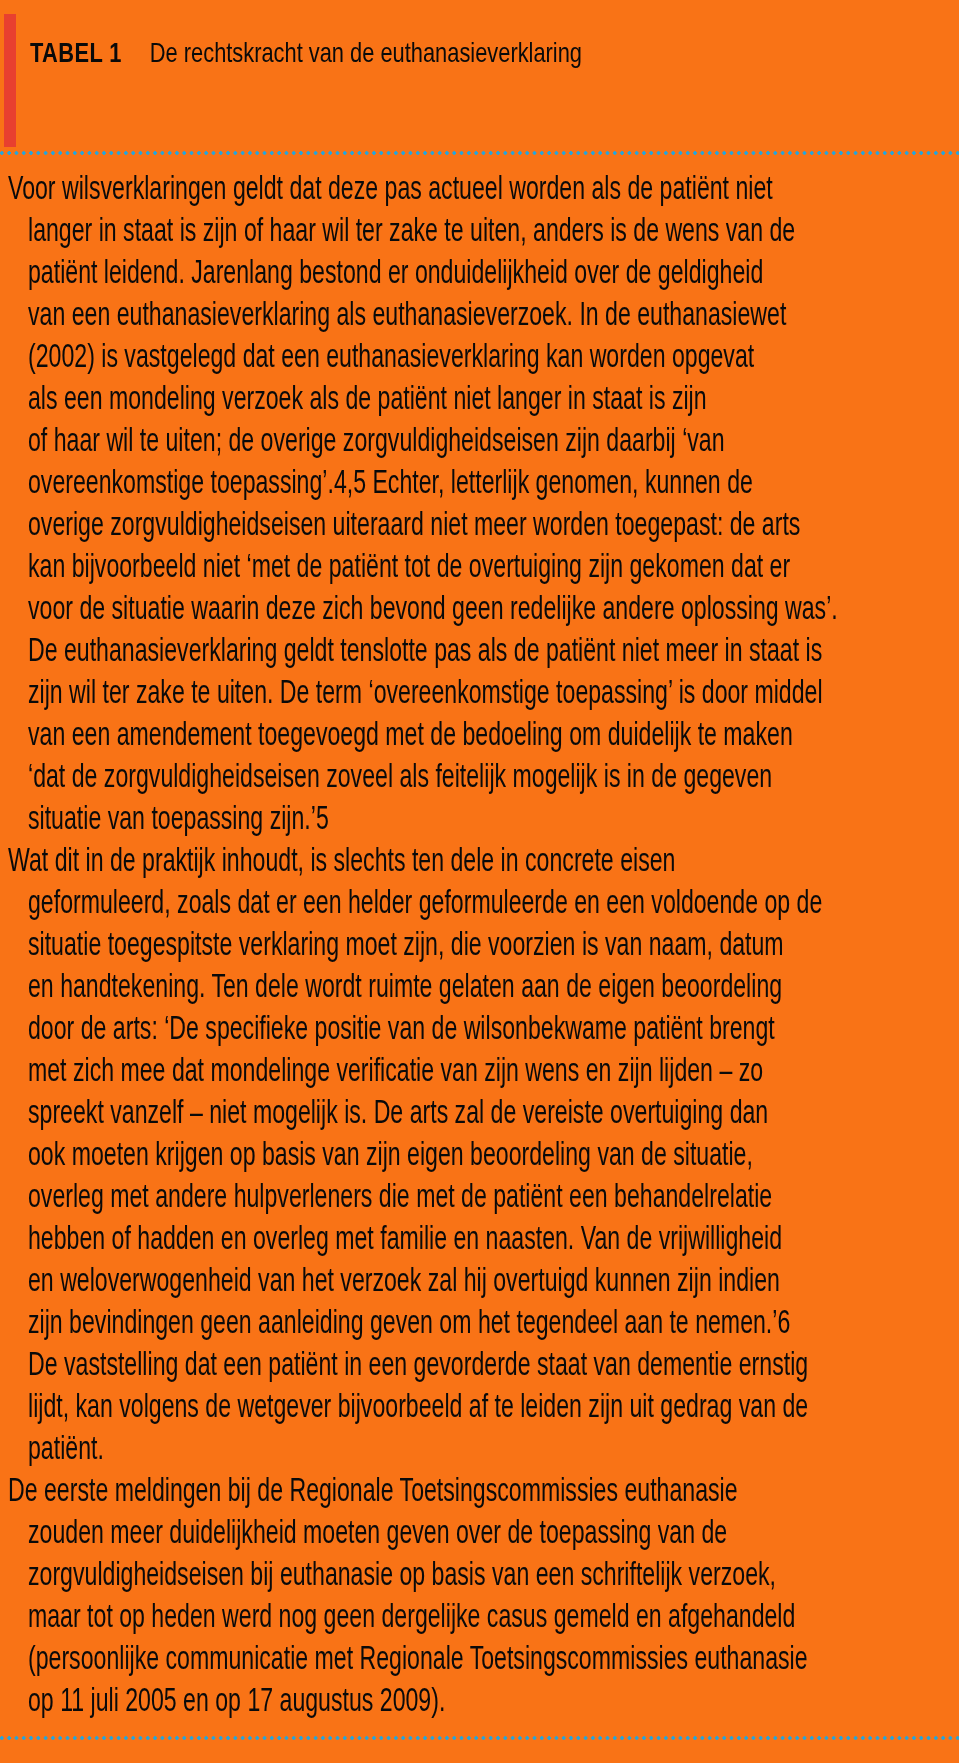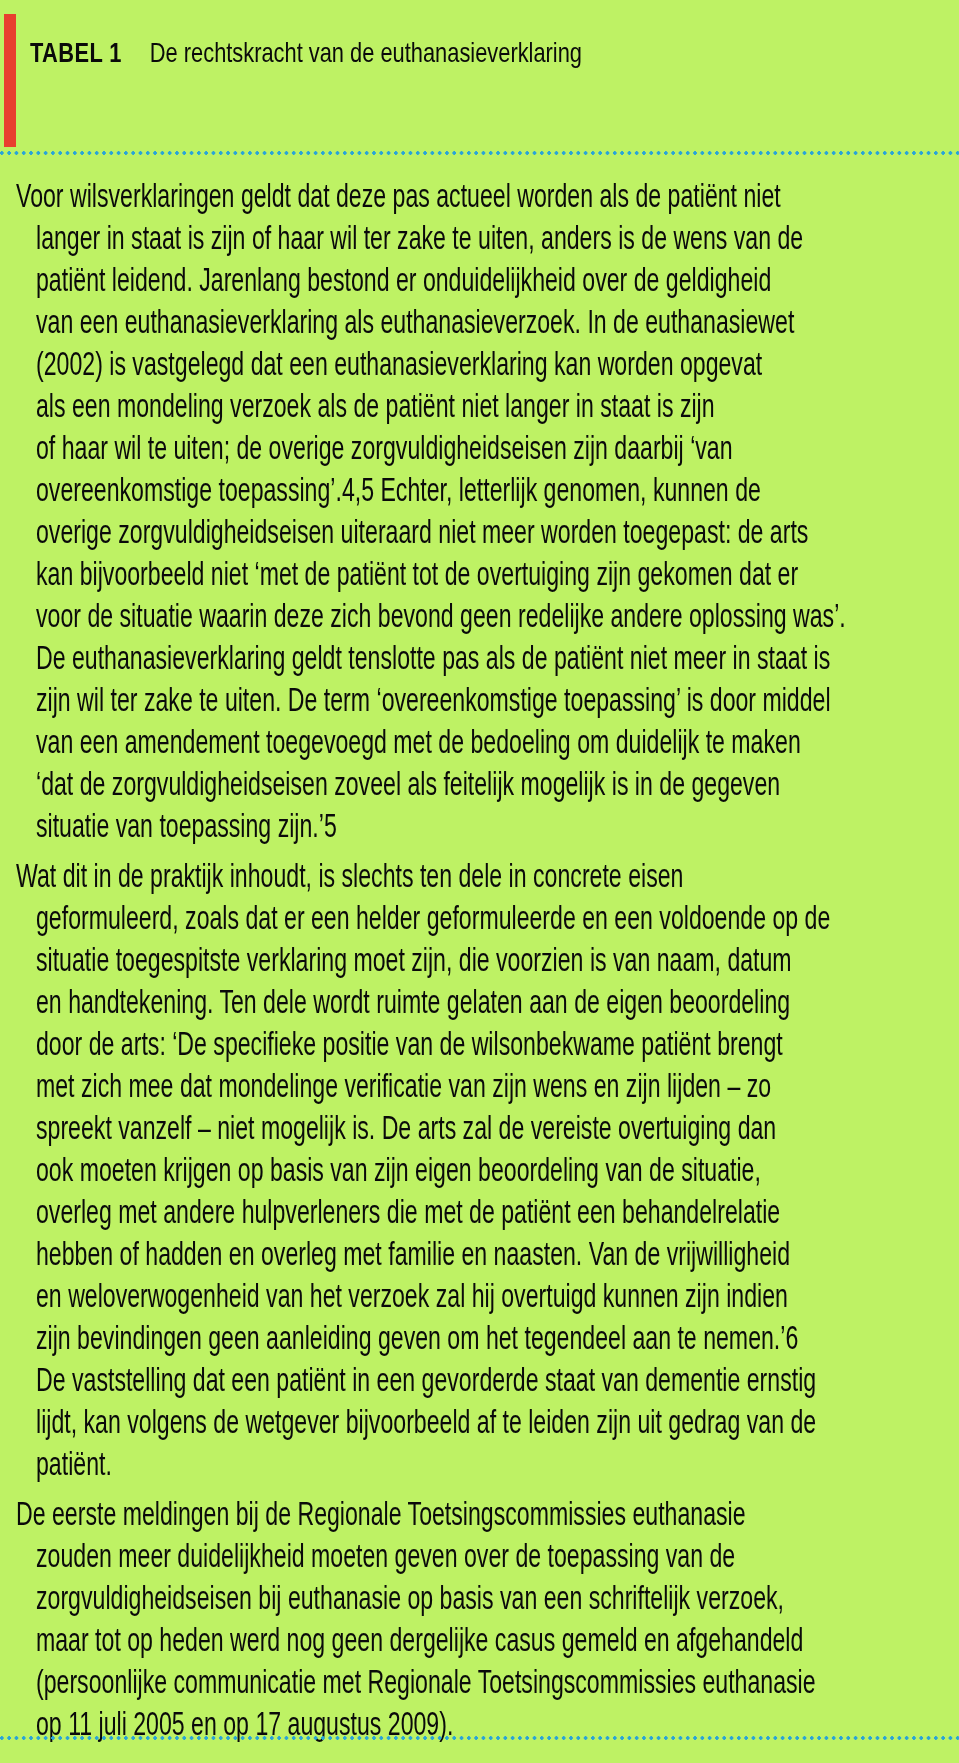--- a/index.html
+++ b/index.html
@@ -1,20 +1,20 @@
 <!DOCTYPE html>
 <html style="--accent-red: #e8402f; --dot-blue: #29a4d8; --text-black: #0a0a0a;"><head>
 <meta charset="utf-8">
 <style>
   html, body { margin: 0; padding: 0; background: #ffffff; }
   #page {
     position: relative;
     width: 959px;
     height: 1763px;
-    background: #bef264;
+    background: #f97316;
     overflow: hidden;
     font-family: "Liberation Sans", sans-serif;
     color: var(--text-black, #0a0a0a);
   }
   
   #accent-bar {
     position: absolute;
     left: 4px; top: 14px;
     width: 12px; height: 133px;
     background: var(--accent-red, #e8402f);
@@ -44,21 +44,21 @@
     background-repeat: repeat-x;
   }
   #divider-top { top: 151px; }
   #divider-bottom { top: 1736px; }
   
   #table-body {
     position: absolute;
     left: 8px; top: 166px;
     width: 951px;
   }
-  .para { margin: 8px; padding: 0; }
+  .para { margin: 0; padding: 0; }
   .line {
     white-space: nowrap;
     font-size: 34px;
     line-height: 42px;
     height: 42px;
     transform: scaleX(0.68);
     transform-origin: 0 0;
   }
   .line.cont { margin-left: 20px; }
 </style>

